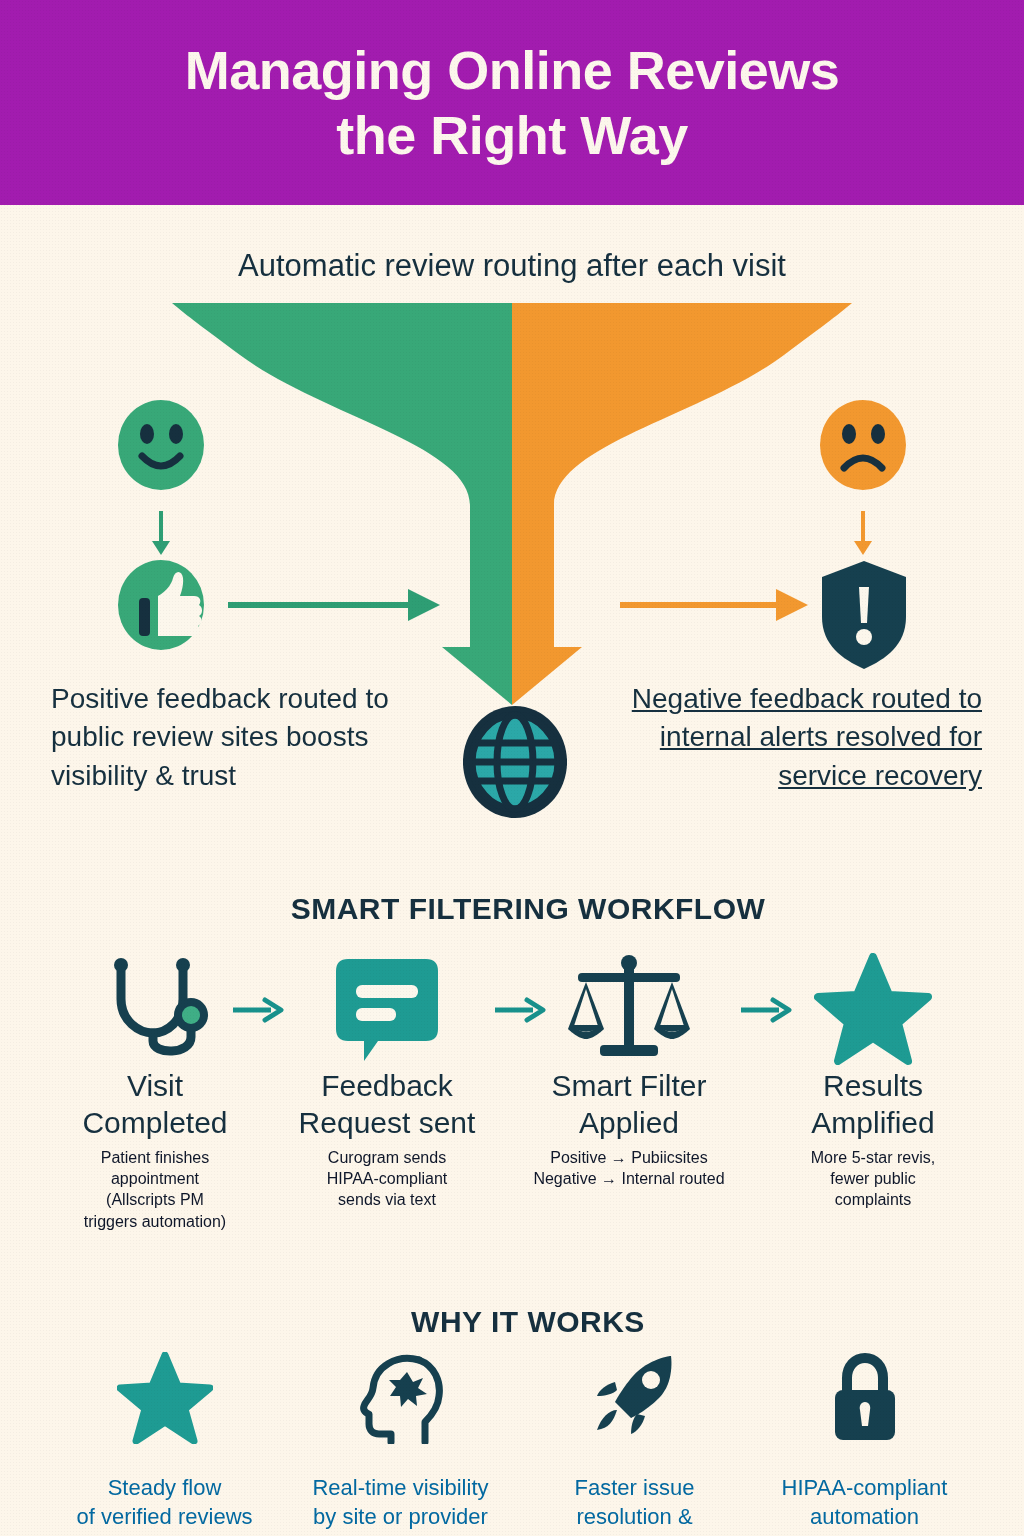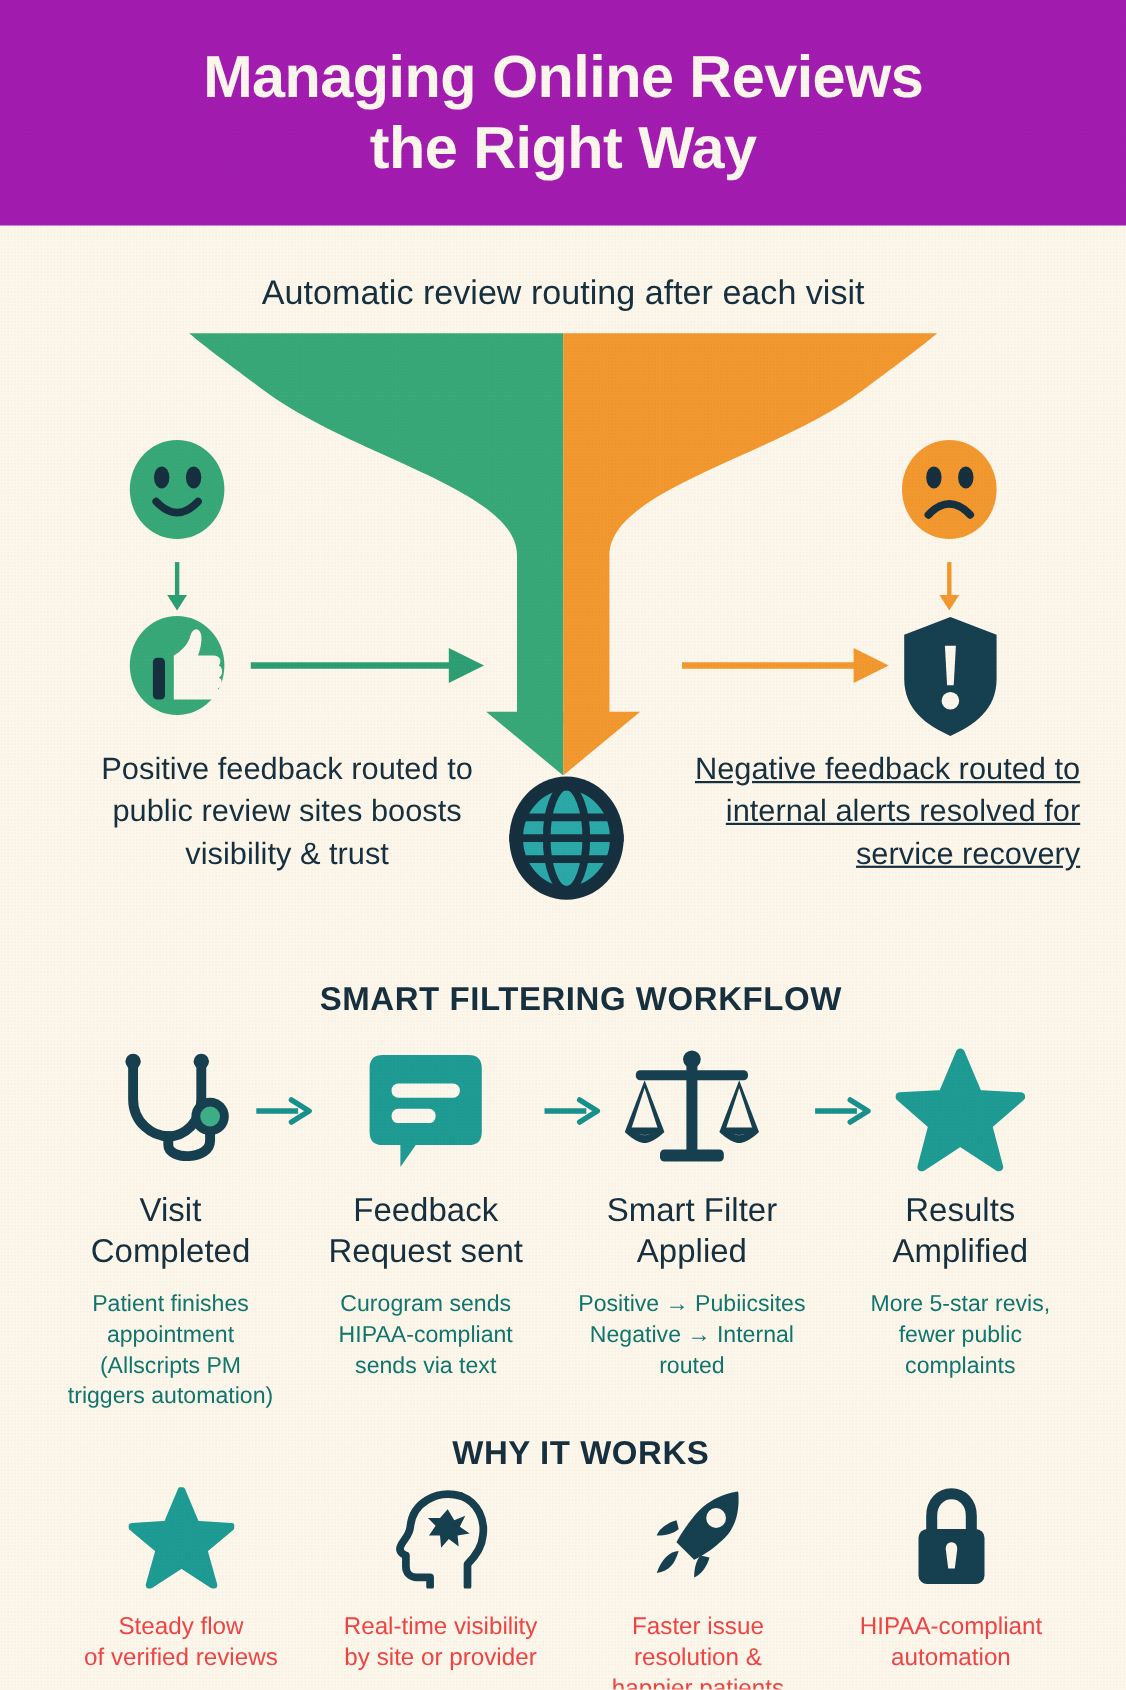--- a/index.html
+++ b/index.html
@@ -42,51 +42,51 @@
   .funnel-wrap { position:absolute; left:0; top:295px; width:1024px; height:410px; }
   .funnel-wrap svg { display:block; }
 
   
   .badge { position:absolute; }
 
   
   .cap {
     position:absolute; font-size:28px; line-height:1.37; color:#16303F;
   }
-  .cap-left { left:66px; top:680px; width:390px; text-align:center; }
+  .cap-left { left:51px; top:680px; width:390px; text-align:left; }
   .cap-right { right:42px; top:680px; width:400px; text-align:right;text-decoration:underline; }
 
   
   .sect-title {
     position:absolute; left:16px; width:1024px; text-align:center;
     font-size:30px; font-weight:bold; letter-spacing:0.5px; color:#16303F;
   }
   #smart-title { top:892px; }
   #why-title  { top:1305px; }
 
   
   .wf-row { position:absolute; left:0; top:950px; width:1024px; height:350px; }
   .wf-step { position:absolute; width:230px; text-align:center; }
   .wf-icon { height:118px; display:flex; align-items:center; justify-content:center; }
   .wf-label {
-    font-size:30px; line-height:1.22; color:#16303F; margin-top:15px;
+    font-size:30px; line-height:1.22; color:#16303F; margin-top:0;
   }
   .wf-desc {
-    font-size:21px; line-height:1.32; color:#0f766e; margin-top:16px;
+    font-size:16px; line-height:1.32; color:#0f172a; margin-top:6px;
   }
   .wf-arrow {
     position:absolute; top:40px; width:60px; height:40px;
     display:flex; align-items:center; justify-content:center;
   }
 
   
   .why-row { position:absolute; left:0; top:1348px; width:1024px; height:190px; }
   .why-item { position:absolute; width:245px; text-align:center; }
   .why-icon { height:100px; display:flex; align-items:center; justify-content:center; }
-  .why-label { font-size:22px; line-height:1.30; color:#ef4444; margin-top:16px; }
+  .why-label { font-size:22px; line-height:1.30; color:#0369a1; margin-top:26px; }
 
   .noise { position:absolute; inset:0; pointer-events:none; opacity:0.035;
     background-image:radial-gradient(#000 0.5px, transparent 0.6px);
     background-size:3px 3px; }
 </style>
 </head>
 <body>
 
 <div class="page">
 

